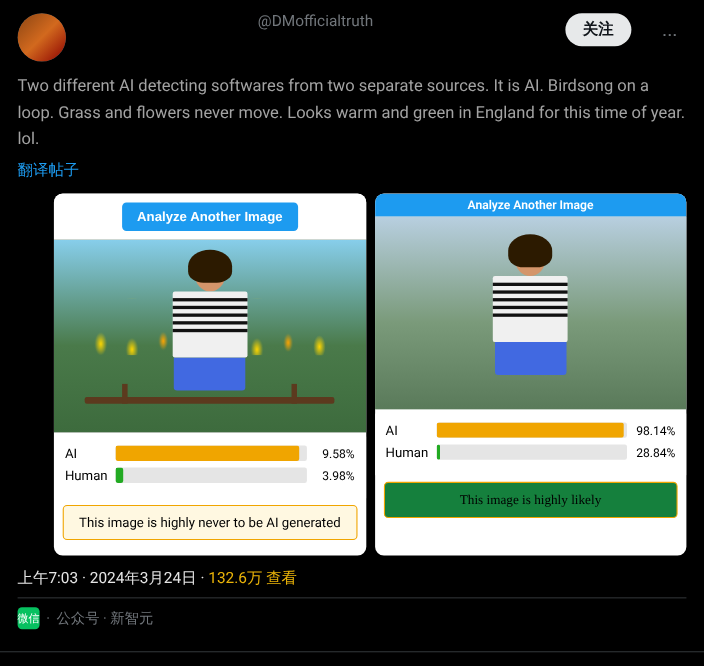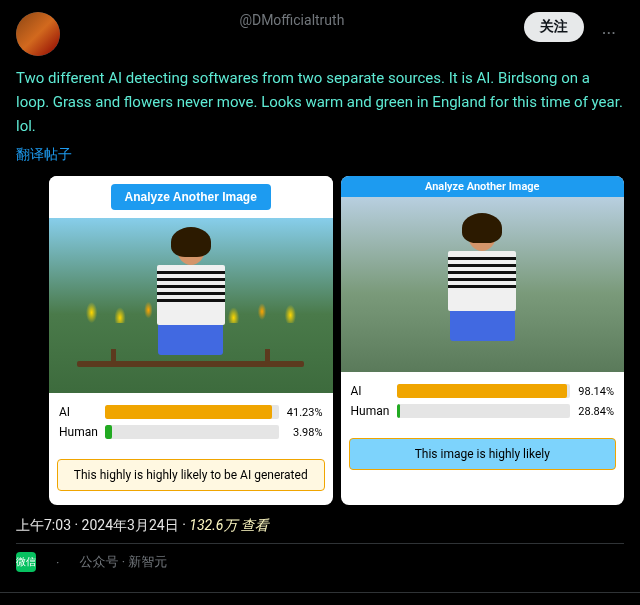--- a/index.html
+++ b/index.html
@@ -72,21 +72,21 @@
     }
 
     .more-btn {
       color: #71767b;
       font-size: 18px;
       cursor: pointer;
       padding: 4px 8px;
     }
 
     .tweet-text {
-      color: #5eead4;
+      color: #a3a3a3;
       font-size: 15px;
       line-height: 1.6;
       margin-bottom: 8px;
     }
 
     .translate-link {
       color: #1d9bf0;
       font-size: 14px;
       cursor: pointer;
       margin-bottom: 12px;
@@ -250,57 +250,57 @@
       border: 1px solid #f0a500;
       border-radius: 4px;
       padding: 8px 10px;
       margin: 6px 8px;
       text-align: center;
       font-size: 12px;
       color: #000;
     }
 
     .result-banner-partial {
-      background: #7dd3fc;
+      background: #15803d;
       border: 1px solid #f0a500;
       border-radius: 4px;
       padding: 8px 10px;
       margin: 6px 8px;
       text-align: center;
       font-size: 12px;
       color: #000;
+      font-family: Liberation Serif, serif;
     }
 
     .tweet-footer {
       color: #71767b;
       font-size: 14px;
       margin-bottom: 8px;
     }
 
     .tweet-footer span {
       color: #e5e5e5;
     }
 
     .tweet-footer .views {
-      color: #fef9c3;
-      font-style: italic;
+      color: #eab308;
     }
 
     .bottom-bar {
       display: flex;
       justify-content: space-between;
       align-items: center;
       padding: 8px 0;
       border-top: 1px solid #2f3336;
     }
 
     .source-badge {
       display: flex;
       align-items: center;
-      gap: 20px;
+      gap: 6px;
       color: #71767b;
       font-size: 13px;
     }
 
     .wechat-icon {
       width: 20px;
       height: 20px;
       background: #07C160;
       border-radius: 4px;
       display: flex;
@@ -338,21 +338,21 @@
 
 <div class="tweet-container">
 
   <div class="tweet-header">
     <div class="avatar">
       <div class="avatar-inner"></div>
     </div>
     <div class="user-info">
       <div class="username">@DMofficialtruth</div>
     </div>
-    <div style="display:flex;align-items:flex-end;gap:10px;">
+    <div style="display:flex;align-items:flex-end;gap:20px;">
       <button class="follow-btn">关注</button>
       <span class="more-btn">...</span>
     </div>
   </div>
 
   <div class="tweet-text">Two different AI detecting softwares from two separate  sources.  It is AI.  Birdsong on a loop. Grass and flowers never move. Looks warm and green in England for this time of year. lol.</div>
 
   <a class="translate-link">翻译帖子</a>
 
   <div class="images-row">
@@ -388,32 +388,32 @@
           <div style="width:65px;height:30px;background:#4169E1;border-radius:0 0 3px 3px;"></div>
         </div>
       </div>
 
       <div class="metrics-area">
         <div class="metric-row">
           <span class="metric-label">AI</span>
           <div class="metric-bar-container">
             <div class="metric-bar-ai" style="width:96.02%"></div>
           </div>
-          <span class="metric-value">41.23%</span>
+          <span class="metric-value">9.58%</span>
         </div>
         <div class="metric-row">
           <span class="metric-label">Human</span>
           <div class="metric-bar-container">
             <div class="metric-bar-human" style="width:3.98%"></div>
           </div>
           <span class="metric-value">3.98%</span>
         </div>
       </div>
       <div class="result-banner">
-        <span>This highly is highly likely to be AI generated</span>
+        <span>This image is highly never to be AI generated</span>
       </div>
     </div>
 
     <div class="image-card">
       <div class="right-card-top">
         <span class="right-card-top-text">Analyze Another Image</span>
       </div>
 
       <div class="photo-right">
         <div style="position:absolute;width:100%;height:100%;background:linear-gradient(180deg,#b8cfe0 0%,#7a9a7a 55%,#5a7a5a 100%);"></div>

